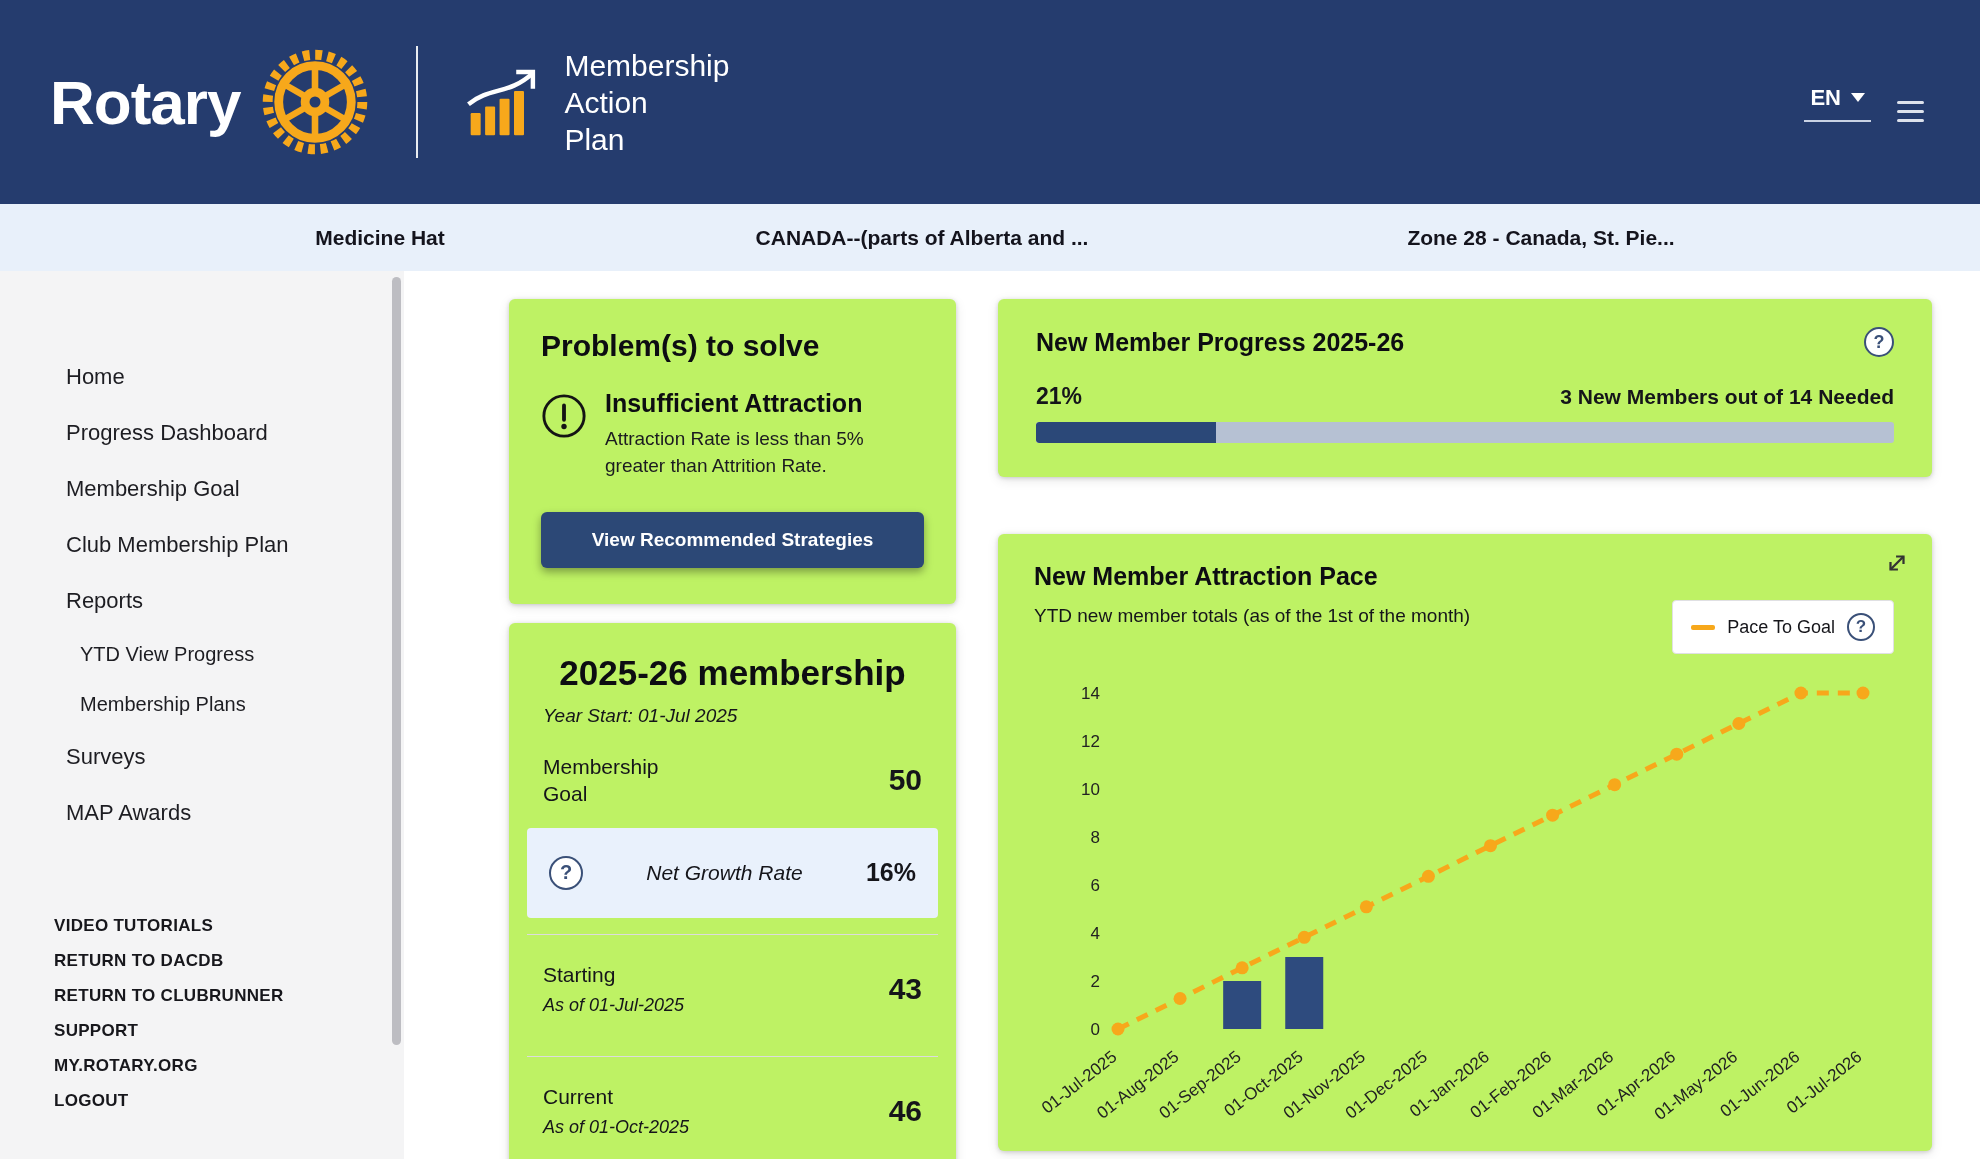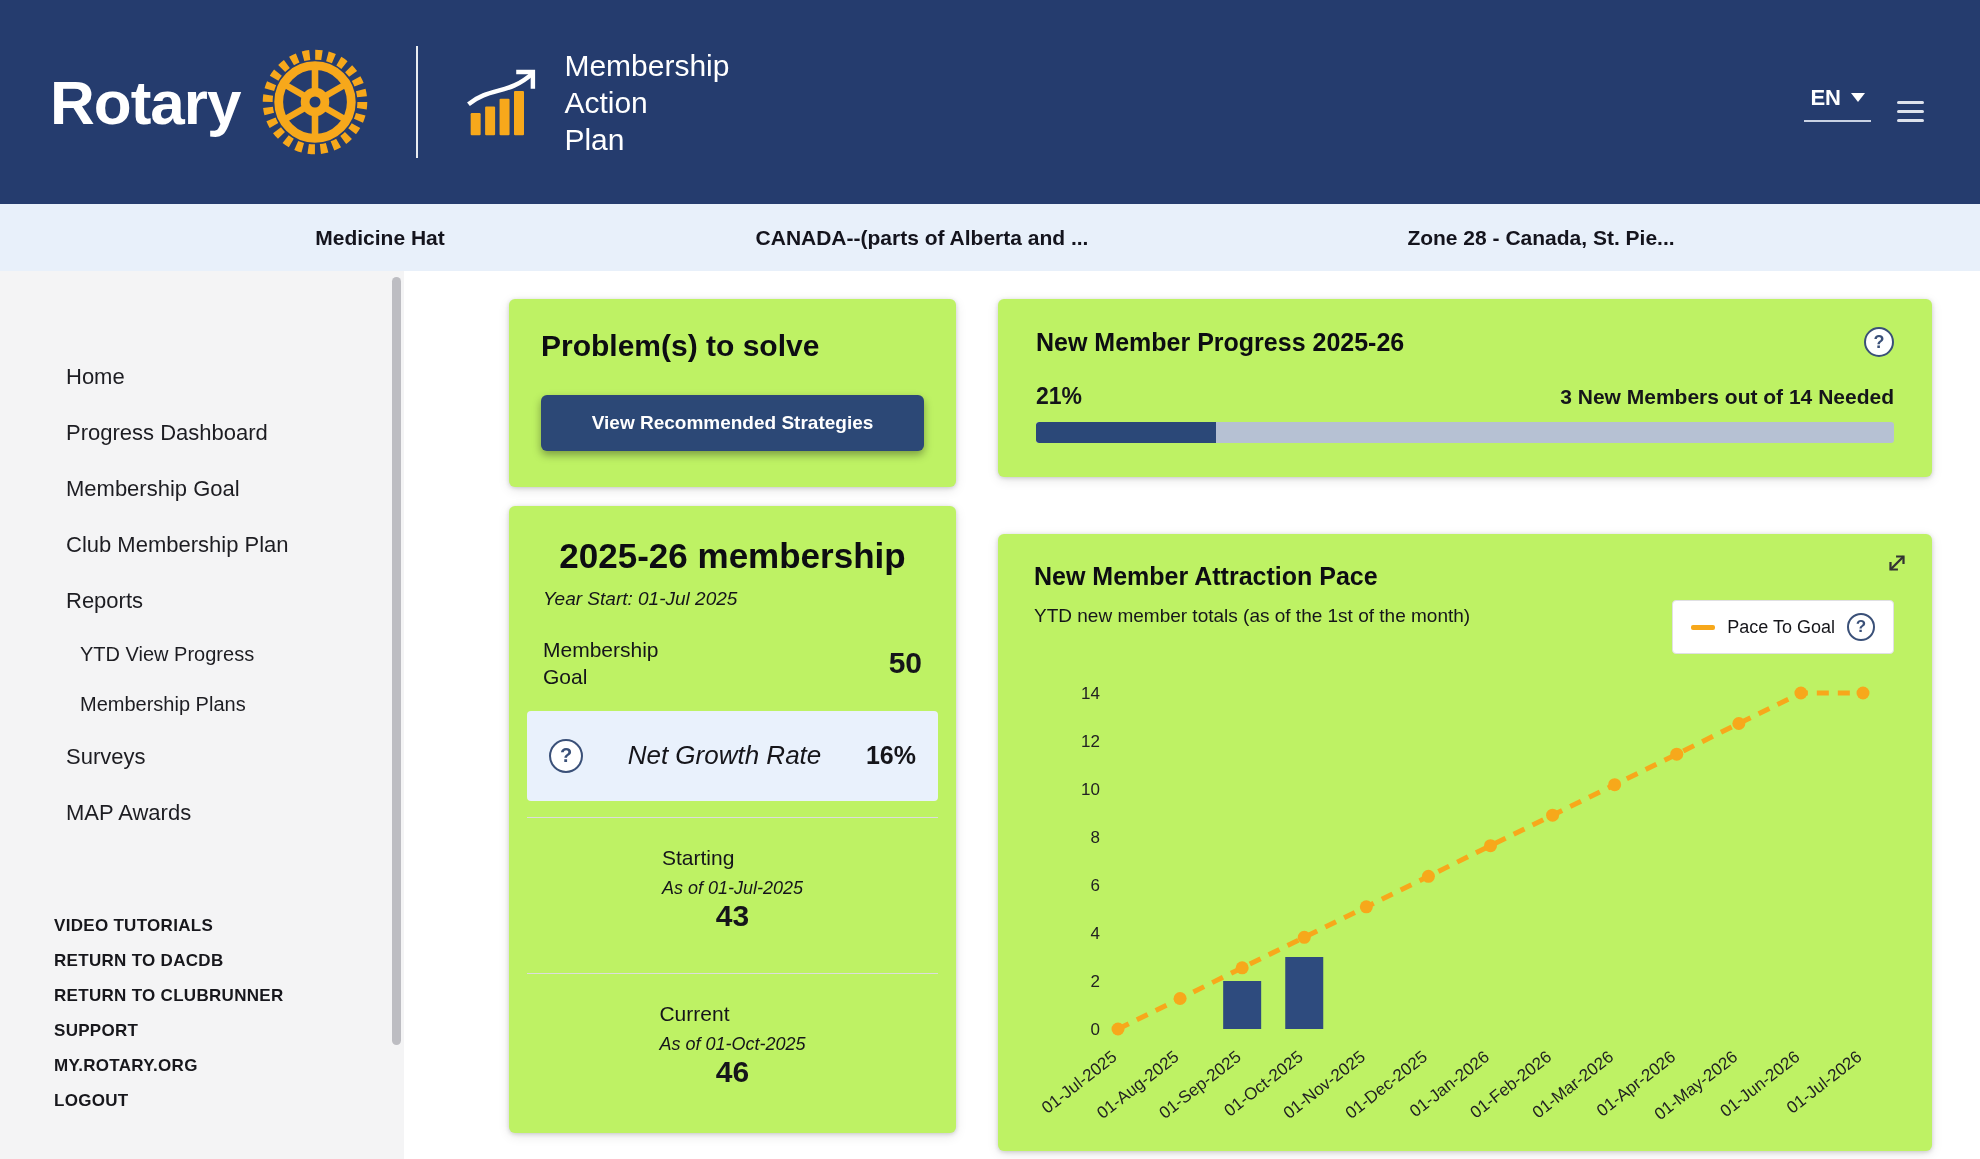--- a/index.html
+++ b/index.html
@@ -64,24 +64,24 @@
                     font-family:"Liberation Sans", sans-serif; }
 
   
   .membership-card { padding:30px 18px 20px; }
   .membership-card h2 { font-size:35px; font-weight:bold; text-align:center; color:#0d0d12; }
   .year-start { font-size:19px; font-style:italic; margin:12px 0 0 16px; color:#15151a; }
   .m-row { display:flex; justify-content:space-between; align-items:center; padding:26px 16px 20px; }
   .m-label { font-size:21px; width:160px; line-height:1.3; }
   .m-value { font-size:30px; font-weight:bold; }
   .m-highlight { background:#E9F1FC; border-radius:4px; padding:28px 22px; display:flex; align-items:center; }
-  .m-hl-label { font-size:26px; font-style:italic; flex:1; text-align:center; }
+  .m-hl-label { font-size:21px; font-style:italic; flex:1; text-align:center; }
   .m-hl-value { font-size:25px; font-weight:bold; }
   .m-divider { border-top:1px solid #DCDCDE; margin-top:16px; }
-  .m-row2 { display:flex; justify-content:space-between; align-items:center; padding:28px 16px 24px;flex-direction:column; }
+  .m-row2 { display:flex; justify-content:space-between; align-items:center; padding:28px 16px 24px; }
   .m-label2 { font-size:21px; }
   .m-sub { font-size:18px; font-style:italic; margin-top:8px; }
 
   
   .q-icon { width:30px; height:30px; border:2px solid #3A5078; border-radius:50%; color:#3A5078;
             font-size:18px; font-weight:bold; display:inline-flex; align-items:center;
             justify-content:center; flex-shrink:0; cursor:pointer; background:#fff; }
   .q-icon.lg { width:34px; height:34px; font-size:20px; }
   .q-icon.sm { width:28px; height:28px; font-size:17px; }
 
@@ -181,20 +181,31 @@
       <div class="side-link">LOGOUT</div>
     </div>
     <div class="scroll-thumb"></div>
   </aside>
 
   <main class="main">
     <div class="col-left">
 
       <section class="card problem-card">
         <h2>Problem(s) to solve</h2>
+        <div class="problem-row">
+          <svg class="warn" viewBox="0 0 48 48">
+            <circle cx="24" cy="24" r="21" fill="none" stroke="#141414" stroke-width="3"></circle>
+            <line x1="24" y1="13" x2="24" y2="28" stroke="#141414" stroke-width="4" stroke-linecap="round"></line>
+            <circle cx="24" cy="35" r="2.8" fill="#141414"></circle>
+          </svg>
+          <div>
+            <h3>Insufficient Attraction</h3>
+            <p>Attraction Rate is less than 5% greater than Attrition Rate.</p>
+          </div>
+        </div>
         <button class="strategies-btn">View Recommended Strategies</button>
       </section>
 
       <section class="card membership-card">
         <h2>2025-26 membership</h2>
         <p class="year-start">Year Start: 01-Jul 2025</p>
 
         <div class="m-row">
           <div class="m-label">Membership Goal</div>
           <div class="m-value">50</div>

